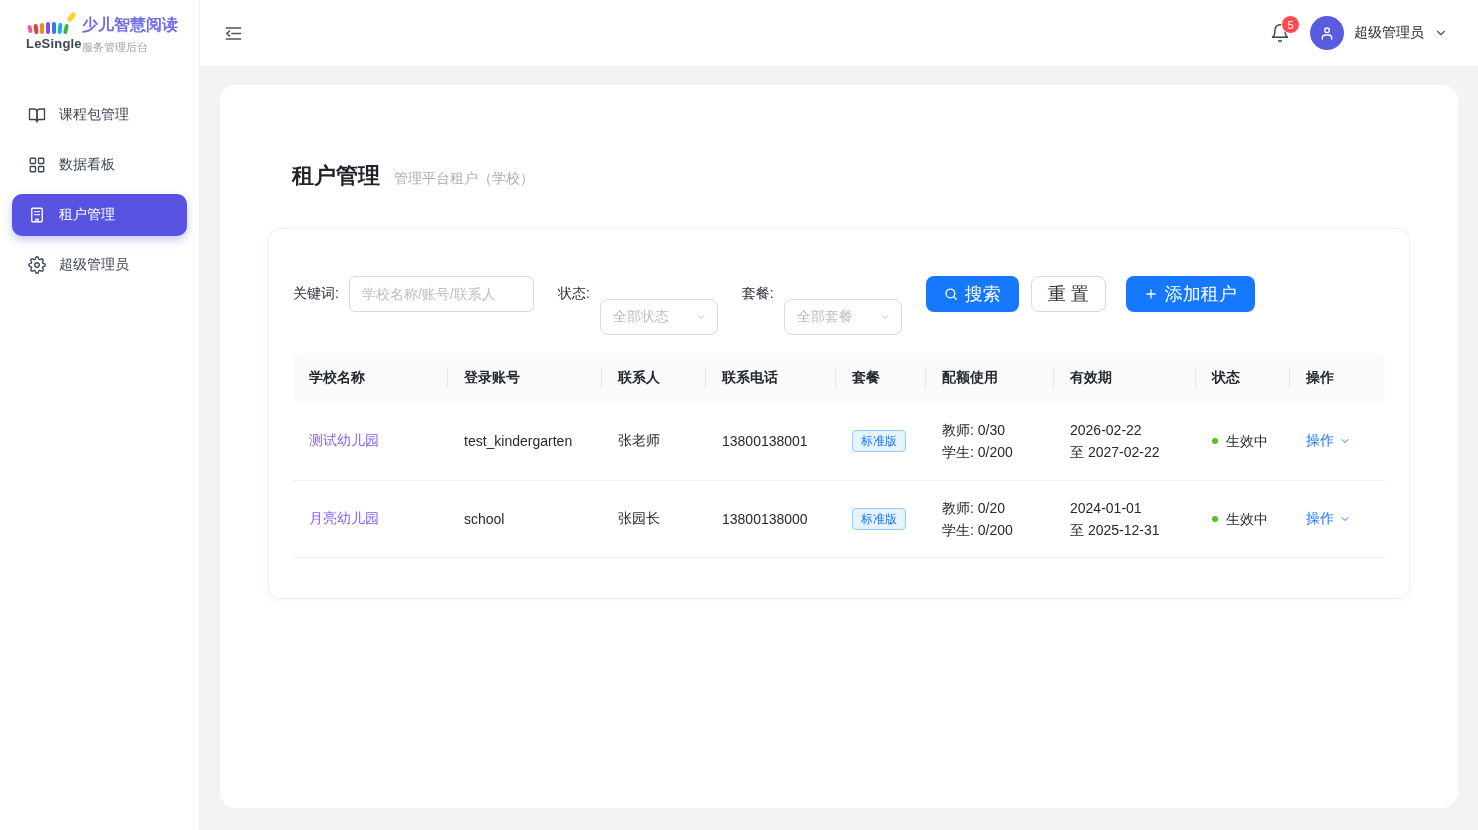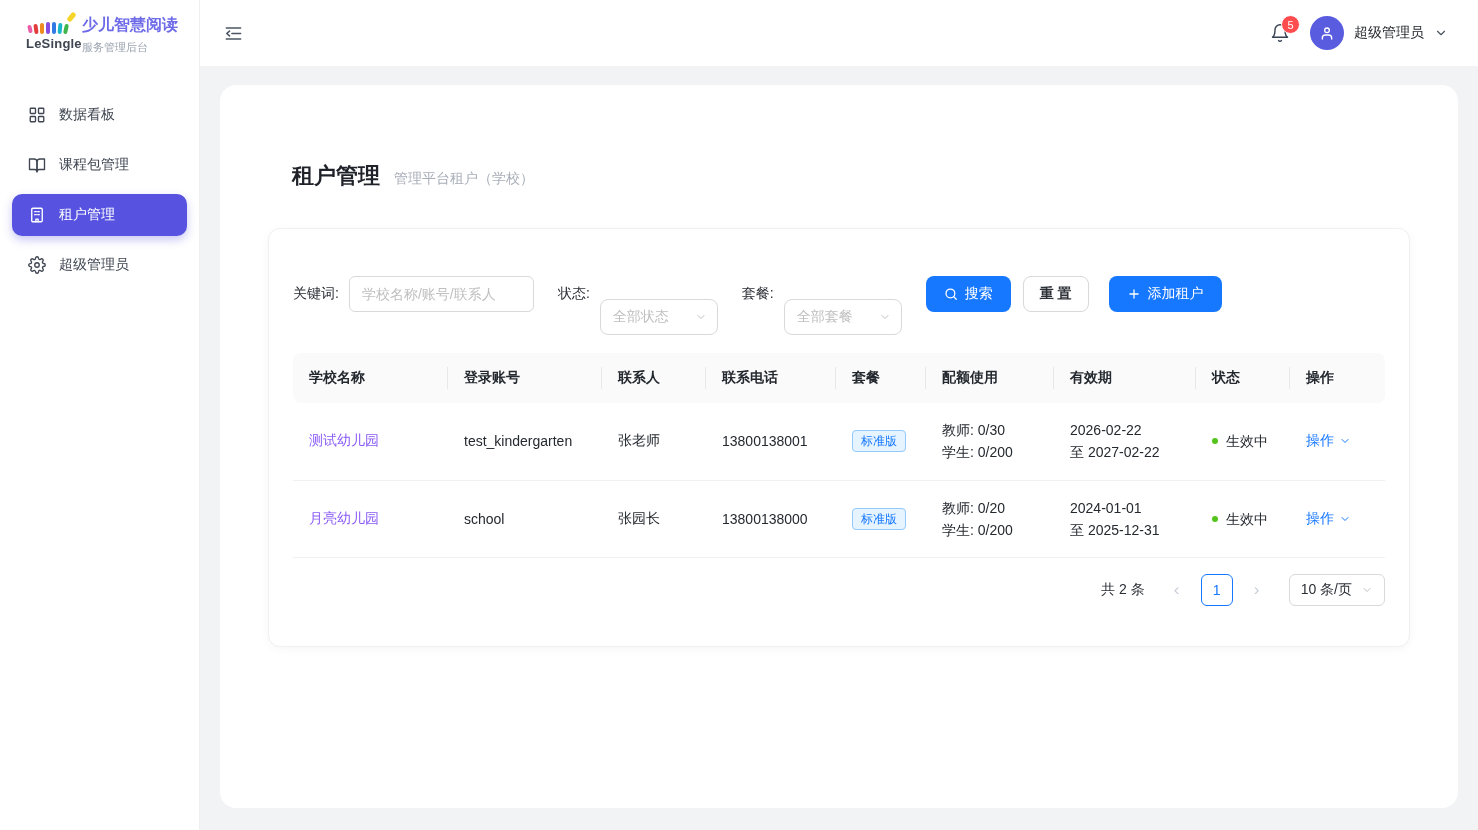--- a/index.html
+++ b/index.html
@@ -64,26 +64,26 @@
   .f-label { font-size:14px; color:#2b2f36; margin-right:10px; white-space:nowrap; }
   .text-input { width:185px; height:36px; border:1px solid #d9d9d9; border-radius:6px; padding:0 12px;
                 font-size:14px; color:#333; outline:none; margin-right:24px;
                 font-family:"Liberation Sans","DejaVu Sans",sans-serif; }
   .text-input::placeholder { color:#bfbfbf; }
   .select { height:36px; border:1px solid #d9d9d9; border-radius:8px; background:#fff; cursor:pointer;
             display:inline-flex; align-items:center; justify-content:space-between;
             padding:0 10px 0 12px; font-size:14px; color:#bfbfbf;margin-top:46px; }
   .select.w118 { width:118px; margin-right:24px; }
   .sel-caret { color:#bfbfbf; }
-  .btn { height:36px; border-radius:8px; font-size:14px; border:none; cursor:pointer;
+  .btn { height:36px; border-radius:8px; font-size:18px; border:none; cursor:pointer;
          display:inline-flex; align-items:center; justify-content:center; gap:7px;
          font-family:"Liberation Sans","DejaVu Sans",sans-serif; }
   .btn-primary { background:#1677ff; color:#fff; padding:0 18px; }
   .btn-default { background:#fff; border:1px solid #d9d9d9; color:#2b2f36; padding:0 16px; }
-  .ml20 { margin-left:20px; } .ml12 { margin-left:12px;font-weight:bold; }
+  .ml20 { margin-left:20px; } .ml12 { margin-left:12px; }
 
   
   table { width:100%; border-collapse:collapse; table-layout:fixed; margin-top:18px; }
   thead th { background:#fafafa; height:50px; text-align:left; font-size:14px; font-weight:700;
              color:#24292f; padding:0 16px; position:relative; }
   thead th:first-child { border-radius:8px 0 0 8px; }
   thead th:last-child { border-radius:0 8px 8px 0; }
   thead th:not(:last-child)::after { content:""; position:absolute; right:0; top:14px; width:1px; height:22px; background:#e8e8e8; }
   tbody td { height:77px; border-bottom:1px solid #f0f0f0; font-size:14px; color:#24292f;
              padding:0 16px; vertical-align:middle; overflow:hidden; }
@@ -127,36 +127,36 @@
     <div>
       <div class="brand-title">少儿智慧阅读</div>
       <div class="brand-sub">服务管理后台</div>
     </div>
   </div>
 
   <nav class="nav">
     <div class="nav-item">
       <span class="ni">
         <svg width="18" height="18" viewBox="0 0 24 24" fill="none" stroke="currentColor" stroke-width="1.8" stroke-linecap="round" stroke-linejoin="round">
+            <path d="M2 4h6a4 4 0 0 1 4 4v13a3 3 0 0 0-3-3H2z"></path>
+            <path d="M22 4h-6a4 4 0 0 0-4 4v13a3 3 0 0 1 3-3h7z"></path>
+          </svg>
+      </span>
+      <span>课程包管理</span>
+    </div>
+    <div class="nav-item">
+      <span class="ni">
+        <svg width="18" height="18" viewBox="0 0 24 24" fill="none" stroke="currentColor" stroke-width="1.8" stroke-linecap="round" stroke-linejoin="round">
             <rect x="3" y="3" width="7" height="7" rx="1"></rect>
             <rect x="14" y="3" width="7" height="7" rx="1"></rect>
             <rect x="14" y="14" width="7" height="7" rx="1"></rect>
             <rect x="3" y="14" width="7" height="7" rx="1"></rect>
           </svg>
       </span>
       <span>数据看板</span>
-    </div>
-    <div class="nav-item">
-      <span class="ni">
-        <svg width="18" height="18" viewBox="0 0 24 24" fill="none" stroke="currentColor" stroke-width="1.8" stroke-linecap="round" stroke-linejoin="round">
-            <path d="M2 4h6a4 4 0 0 1 4 4v13a3 3 0 0 0-3-3H2z"></path>
-            <path d="M22 4h-6a4 4 0 0 0-4 4v13a3 3 0 0 1 3-3h7z"></path>
-          </svg>
-      </span>
-      <span>课程包管理</span>
     </div>
     <div class="nav-item active">
       <span class="ni">
         <svg width="18" height="18" viewBox="0 0 24 24" fill="none" stroke="currentColor" stroke-width="1.8" stroke-linecap="round" stroke-linejoin="round">
             <rect x="5" y="3" width="14" height="18" rx="1.5"></rect>
             <path d="M9 7.5h2M13 7.5h2M9 11.5h2M13 11.5h2M10.5 21v-3.5h3V21"></path>
           </svg>
       </span>
       <span>租户管理</span>
     </div>
@@ -328,30 +328,16 @@
               <td><span class="action-link">
                     <span>操作</span>
                     <svg width="12" height="12" viewBox="0 0 24 24" fill="none" stroke="currentColor" stroke-width="2" stroke-linecap="round" stroke-linejoin="round">
                       <polyline points="6 9 12 15 18 9"></polyline>
                     </svg>
                   </span></td>
             </tr>
           </tbody>
         </table>
 
-        <div class="pagination">
-          <span class="pg-total">共 2 条</span>
-          <span class="pg-arrow">‹</span>
-          <span class="pg-num">1</span>
-          <span class="pg-arrow">›</span>
-          <span class="pg-size">
-            <span>10 条/页</span>
-            <span class="sel-caret">
-              <svg width="12" height="12" viewBox="0 0 24 24" fill="none" stroke="currentColor" stroke-width="2" stroke-linecap="round" stroke-linejoin="round">
-                  <polyline points="6 9 12 15 18 9"></polyline>
-                </svg>
-            </span>
-          </span>
-        </div>
       </div>
     </div>
   </div>
 </div>
 
 </body></html>

